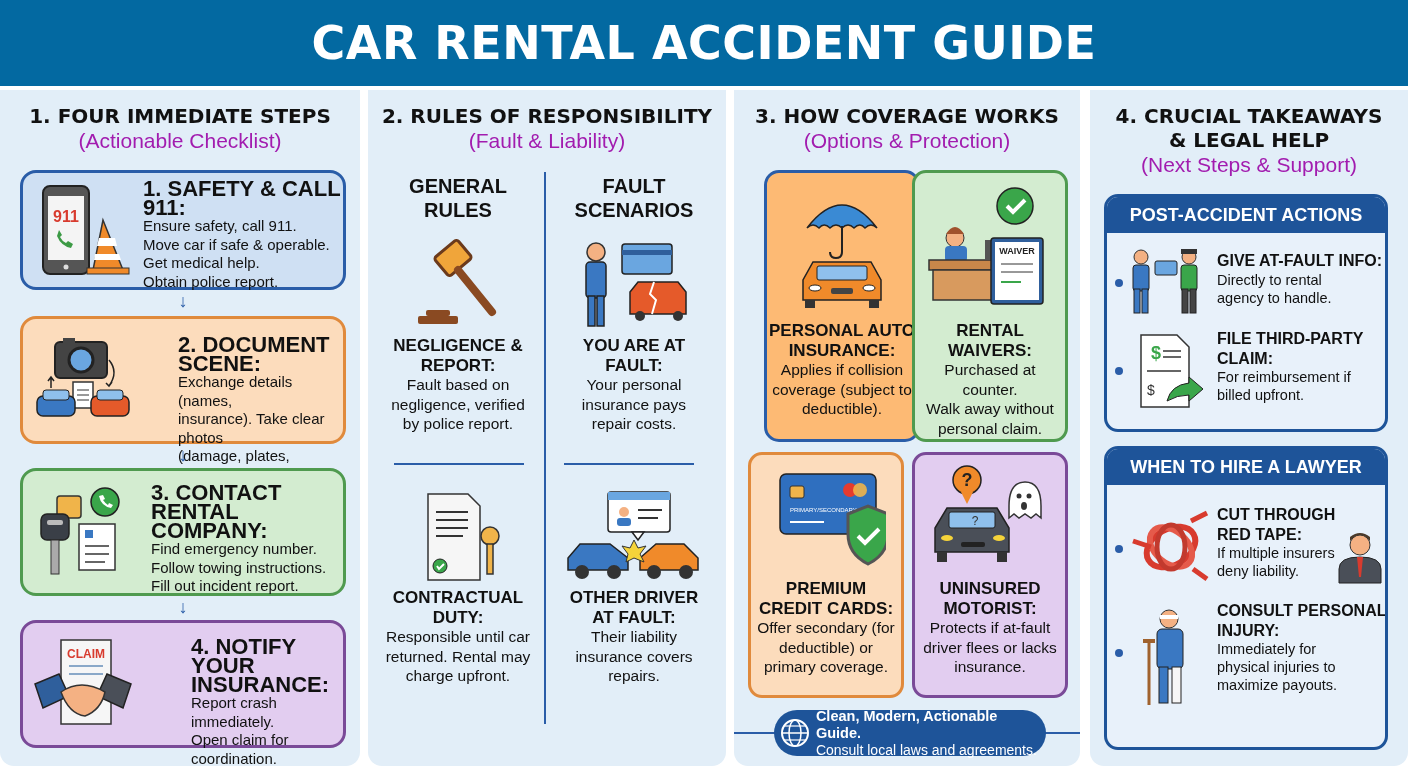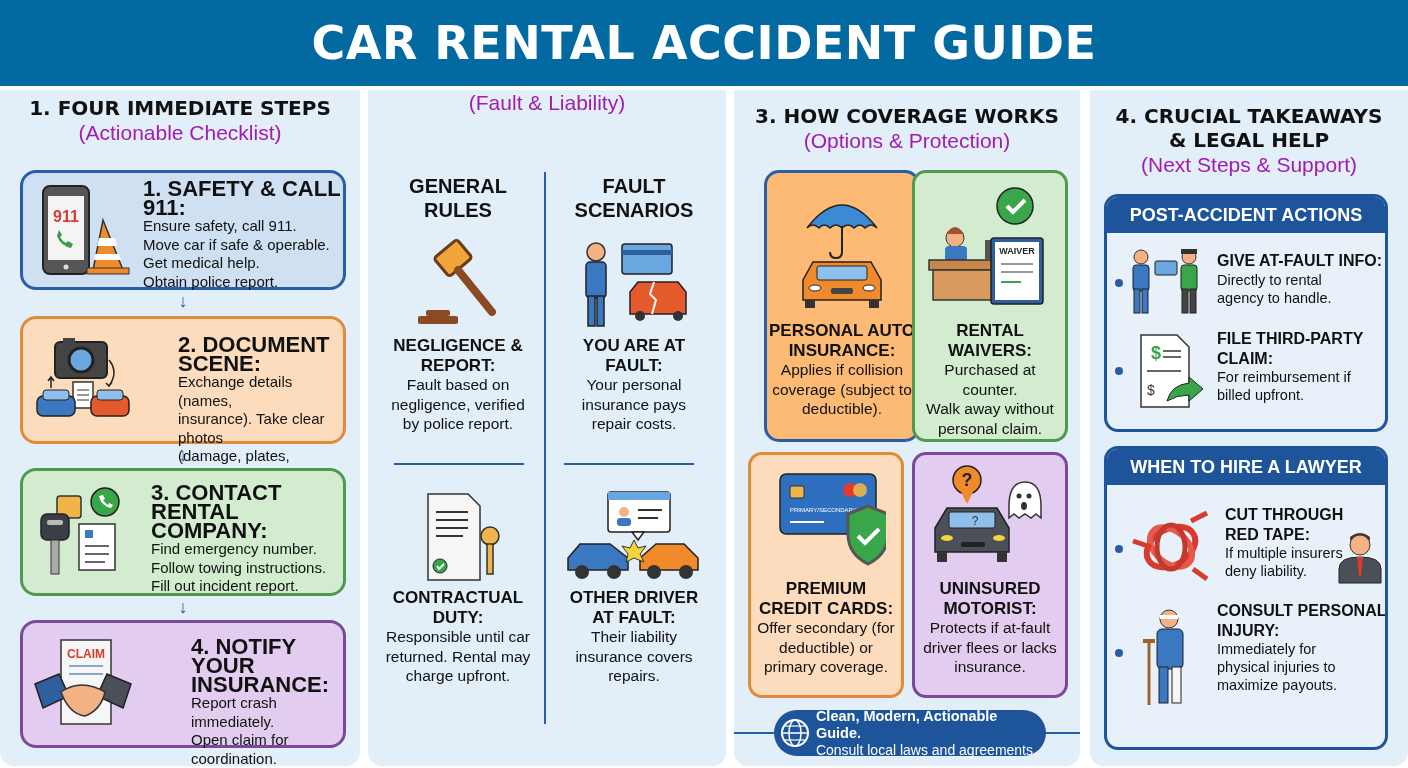--- a/index.html
+++ b/index.html
@@ -34,21 +34,21 @@
 .dot{position:absolute;left:8px;width:8px;height:8px;border-radius:50%;background:#2a5da8;}
 </style>
 </head>
 <body>
 
 <div class="header">
   <h1>CAR RENTAL ACCIDENT GUIDE</h1>
 </div>
 
 <div class="col col1">
-  <div class="col-title" style="margin-top:6px;">1. FOUR IMMEDIATE STEPS</div>
+  <div class="col-title" style="margin-top:14px;">1. FOUR IMMEDIATE STEPS</div>
   <div class="col-sub">(Actionable Checklist)</div>
 
   <div class="step" style="top:80px;height:120px;border-color:#2a5da8;background:#cfe0f3;">
     <div class="ic">
       <svg width="100" height="100" viewBox="0 0 100 100">
         <rect x="10" y="6" width="46" height="88" rx="7" fill="#555" stroke="#222" stroke-width="2"></rect>
         <rect x="15" y="16" width="36" height="64" fill="#f4f4f4"></rect>
         <text x="33" y="42" font-size="16" font-weight="bold" fill="#d83b2e" text-anchor="middle" font-family="Liberation Sans, sans-serif">911</text>
         <path d="M24 56 q4 10 14 12 l2 -4 l-5 -3 l-2 2 q-4 -2 -6 -6 l2 -2 l-3 -5z" fill="#3c9a45"></path>
         <circle cx="33" cy="87" r="2.5" fill="#ddd"></circle>
@@ -138,20 +138,21 @@
       <div class="st-h">4. NOTIFY YOUR</div>
       <div class="st-h">INSURANCE:</div>
       <div class="st-b">Report crash immediately.</div>
       <div class="st-b">Open claim for</div>
       <div class="st-b">coordination.</div>
     </div>
   </div>
 </div>
 
 <div class="col col2">
+  <div class="col-title">2. RULES OF RESPONSIBILITY</div>
   <div class="col-sub">(Fault &amp; Liability)</div>
   <div class="vdiv"></div>
 
   <div class="sub2" style="left:10px;top:84px;width:160px;">
     <div class="sub-h">GENERAL</div>
     <div class="sub-h">RULES</div>
   </div>
   <div class="sub2" style="left:10px;top:146px;width:160px;">
     <div style="height:100px;display:flex;justify-content:center;">
       <svg width="100" height="100" viewBox="0 0 100 100">
@@ -418,21 +419,21 @@
     <div class="p-item" style="top:50px;height:96px;">
       <div class="dot" style="top:46px;"></div>
       <div style="position:absolute;left:24px;top:8px;">
         <svg width="80" height="80" viewBox="0 0 80 80">
           <ellipse cx="40" cy="40" rx="26" ry="18" fill="none" stroke="#d83b2e" stroke-width="6" transform="rotate(-30 40 40)"></ellipse>
           <ellipse cx="40" cy="40" rx="24" ry="16" fill="none" stroke="#e55a4a" stroke-width="6" transform="rotate(40 40 40)"></ellipse>
           <ellipse cx="40" cy="40" rx="14" ry="22" fill="none" stroke="#c23a2e" stroke-width="5"></ellipse>
           <path d="M2 34 l18 6 M60 14 l16 -8 M62 62 l14 10" stroke="#d83b2e" stroke-width="5"></path>
         </svg>
       </div>
-      <div style="position:absolute;left:110px;top:6px;width:170px;margin-left:8px;">
+      <div style="position:absolute;left:110px;top:6px;width:170px;">
         <div class="b-h" style="font-size:16px;">CUT THROUGH</div>
         <div class="b-h" style="font-size:16px;">RED TAPE:</div>
         <div class="b-t" style="font-size:14.5px;line-height:18px;">If multiple insurers</div>
         <div class="b-t" style="font-size:14.5px;line-height:18px;">deny liability.</div>
       </div>
       <div style="position:absolute;left:228px;top:30px;">
         <svg width="50" height="56" viewBox="0 0 50 56">
           <circle cx="25" cy="16" r="10" fill="#f4b183" stroke="#333"></circle>
           <path d="M15 12 q10 -12 20 0 v-4 q-10 -8 -20 0z" fill="#4a3a2a"></path>
           <path d="M4 54 v-14 q0 -12 21 -12 q21 0 21 12 v14z" fill="#4a4f58" stroke="#222"></path>

